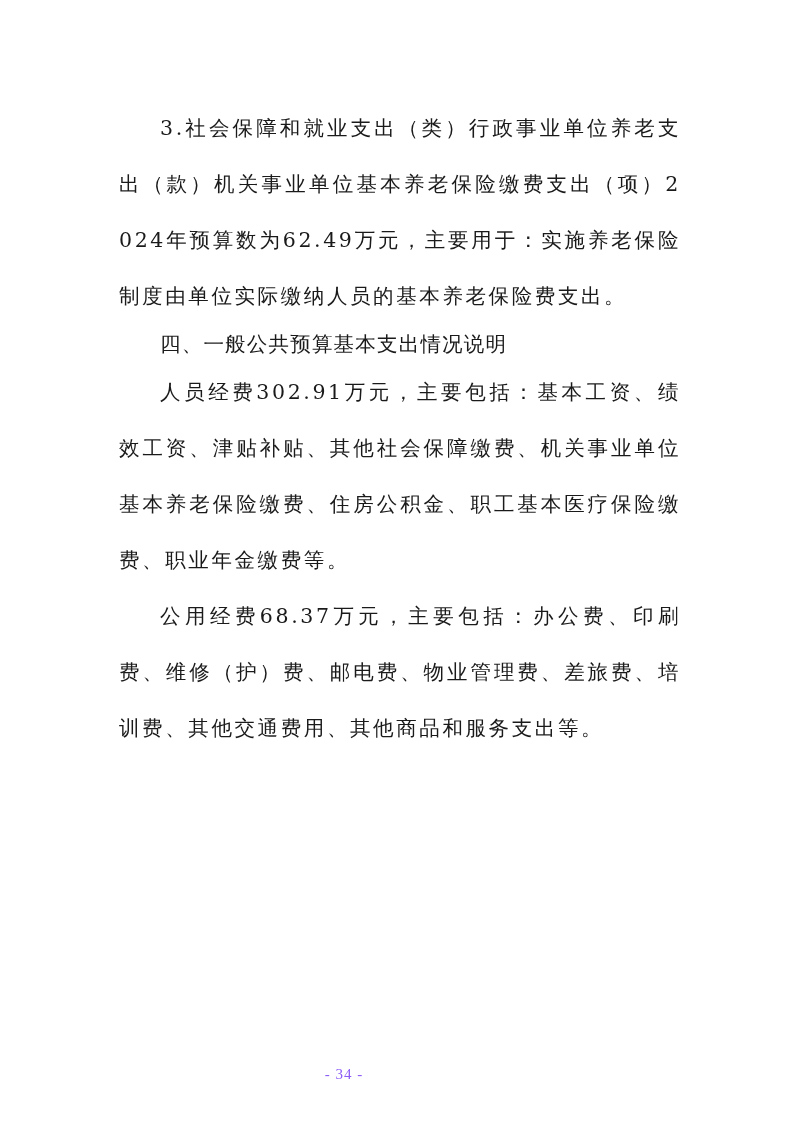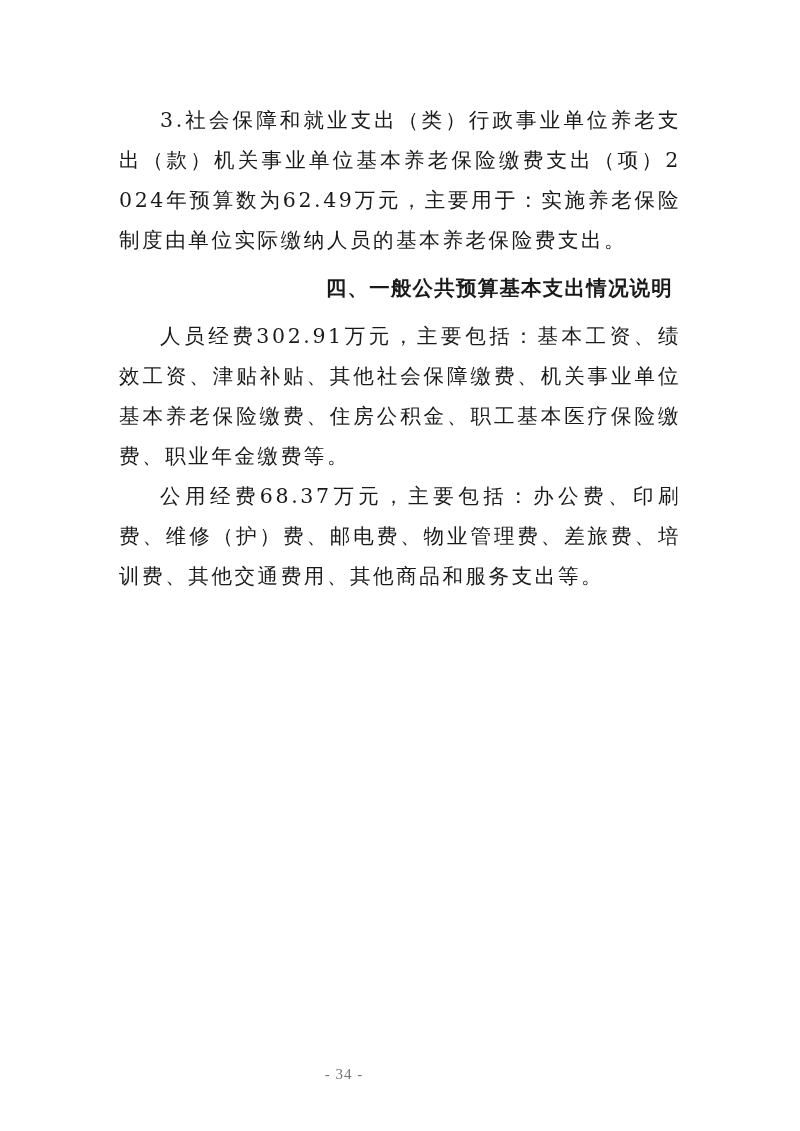--- a/index.html
+++ b/index.html
@@ -17,46 +17,45 @@
     }
     .page {
       position: absolute;
       left: 119px;
       top: 100px;
       width: 562px;
     }
     .para {
       margin: 0;
       font-size: 20.5px;
-      line-height: 40px;
+      line-height: 56px;
       letter-spacing: 2.6px;
       text-align: justify;
       text-align-last: left;
       text-indent: 41px;
       word-break: break-all;
     }
     .heading {
-      margin: 8px;
+      margin: 0;
       font-family: "DejaVu Sans", "Liberation Sans", sans-serif;
-      font-weight: bold;
+      font-weight: normal;
       font-size: 20.5px;
       line-height: 40px;
       letter-spacing: 1.2px;
       text-indent: 41px;
-      text-align: right;
     }
     .page-number {
       position: absolute;
       left: 0;
       width: 688px;
       top: 1066px;
       text-align: center;
       font-family: "Liberation Serif", serif;
       font-size: 15px;
-      color: #737373;
+      color: #8b5cf6;
       letter-spacing: 1px;
     }
   </style>
 </head>
 <body>
 
 <div class="page">
   <p class="para">3.社会保障和就业支出（类）行政事业单位养老支出（款）机关事业单位基本养老保险缴费支出（项）2024年预算数为62.49万元，主要用于：实施养老保险制度由单位实际缴纳人员的基本养老保险费支出。</p>
   <h2 class="heading">四、一般公共预算基本支出情况说明</h2>
   <p class="para">人员经费302.91万元，主要包括：基本工资、绩效工资、津贴补贴、其他社会保障缴费、机关事业单位基本养老保险缴费、住房公积金、职工基本医疗保险缴费、职业年金缴费等。</p>

